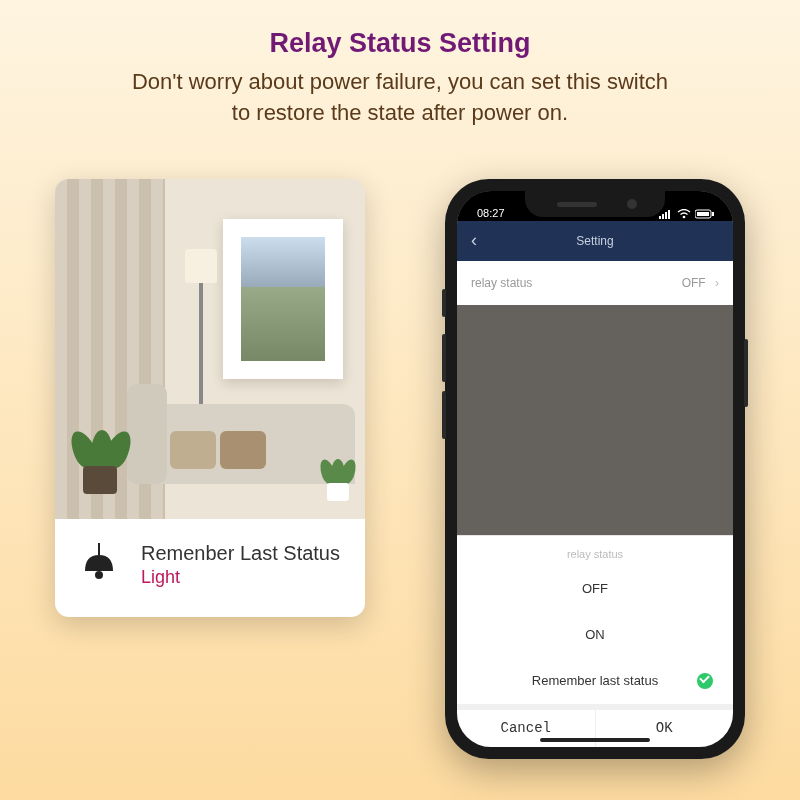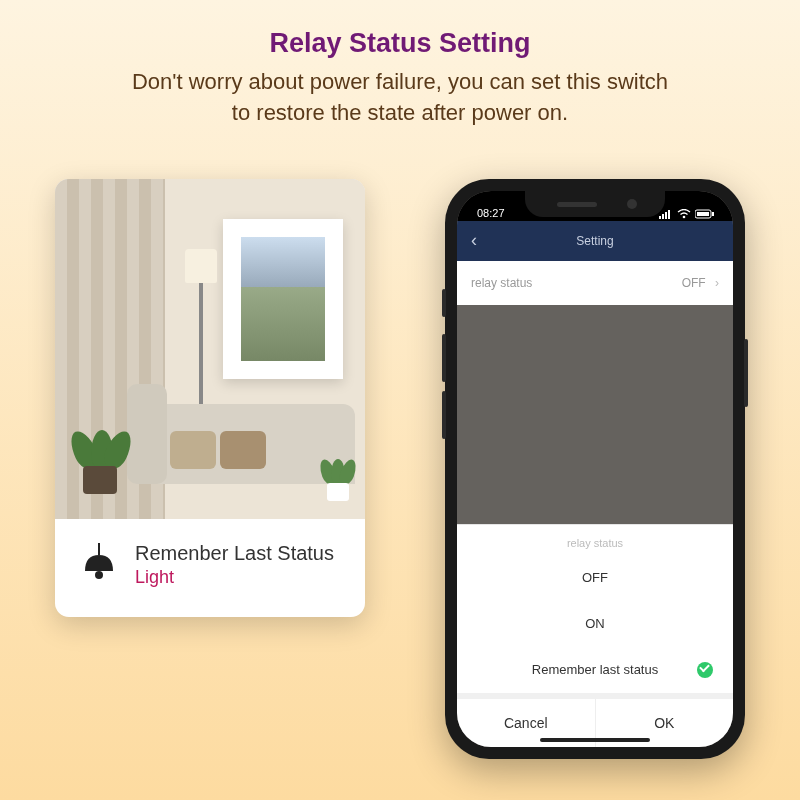--- a/index.html
+++ b/index.html
@@ -76,21 +76,21 @@
   .plant2 .pot{position:absolute;bottom:0;left:10px;width:22px;height:18px;background:#fff;border-radius:3px;}
   .plant2 .leaf{position:absolute;width:14px;height:26px;background:#5a8a4a;border-radius:50% 50% 50% 50%/60% 60% 40% 40%;bottom:16px;}
   .plant2 .l1{left:4px;transform:rotate(-20deg);}
   .plant2 .l2{left:14px;}
   .plant2 .l3{left:24px;transform:rotate(20deg);}
 
   .card-footer {
     display: flex;
     align-items: center;
     padding: 22px 20px 28px 20px;
-    gap: 12px;
+    gap: 18px;
   }
   .lamp-icon svg { display:block; }
   .card-text .ln1 { font-size: 20px; color:#333; }
   .card-text .ln2 { font-size: 18px; color:#be185d; margin-top:2px; }
 
   
   .phone {
     width: 300px;
     height: 580px;
     background: #1a1a1a;
@@ -167,21 +167,21 @@
   .opt.selected::after{
     content:"";position:absolute;right:20px;width:16px;height:16px;
     background:#2ec96a;border-radius:50%;
   }
   .opt.selected::before{
     content:"";position:absolute;right:24px;top:17px;width:7px;height:4px;
     border-left:2px solid #fff;border-bottom:2px solid #fff;
     transform:rotate(-45deg);z-index:2;
   }
   .sheet-sep{height:6px;background:#f0f0f0;}
-  .sheet-btns{display:flex;height:48px;}
+  .sheet-btns{display:flex;height:37px;font-family:Liberation Mono, monospace;}
   .sheet-btns div{flex:1;display:flex;align-items:center;justify-content:center;font-size:14px;color:#333;}
   .sheet-btns div:first-child{border-right:1px solid #eee;}
   .home-ind{position:absolute;bottom:5px;left:50%;transform:translateX(-50%);
     width:110px;height:4px;background:#222;border-radius:3px;z-index:60;}
 </style>
 </head>
 <body>
 
 <div class="header">
   <div class="title">Relay Status Setting</div>

